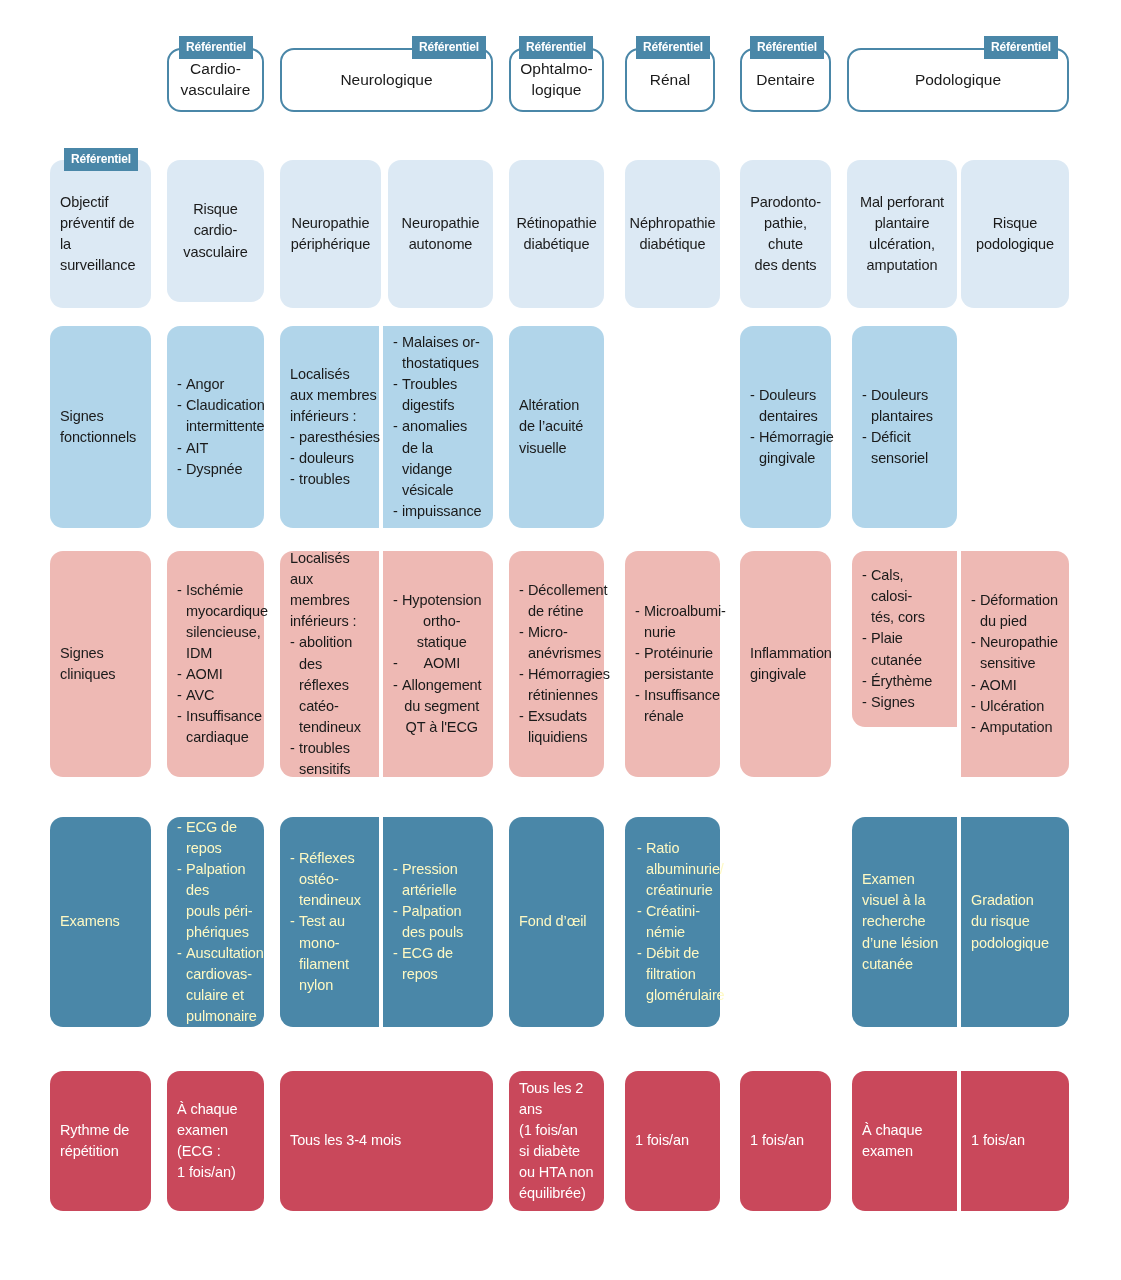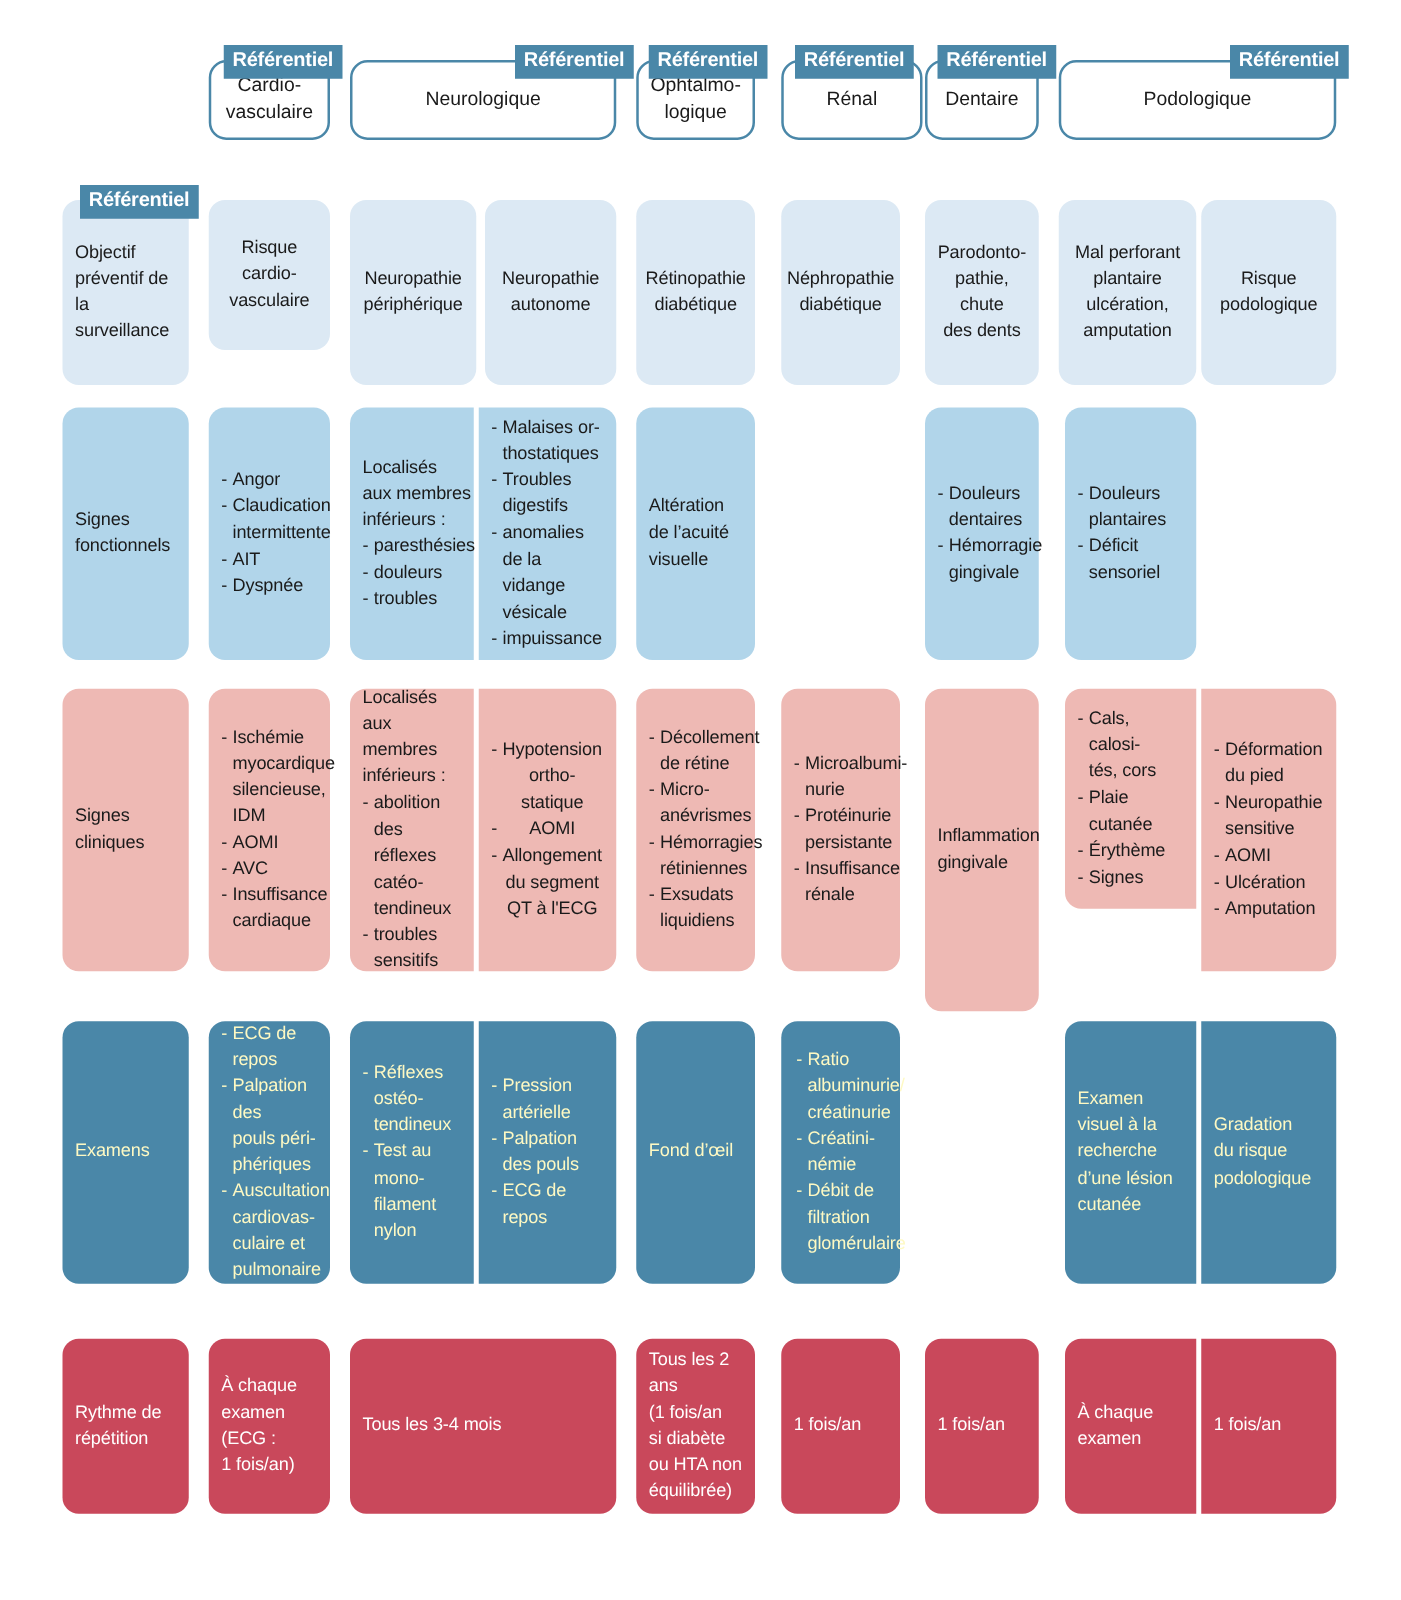--- a/index.html
+++ b/index.html
@@ -49,21 +49,21 @@
     font-size: 15.5px;
     line-height: 1.35;
     color: #1a1a1a;
     padding: 4px 6px;
   }
   .ref-tag {
     position: absolute;
     background: #4a87a8;
     color: #ffffff;
     font-weight: bold;
-    font-size: 16px;
+    font-size: 12px;
     line-height: 1;
     padding: 5px 7px 6px 7px;
     letter-spacing: -0.2px;
     white-space: nowrap;
     z-index: 5;
   }
 
   
   .r-objectif { background: #dce9f4; color: #1a1a1a; }
   .r-fonct    { background: #b1d5ea; color: #1a1a1a; }
@@ -112,21 +112,21 @@
     <span class="plain">Neurologique</span>
   </div>
   <div class="ref-tag" style="left:412px; top:36px;">Référentiel</div>
 
   <div class="hdr-box" style="left:509px; top:48px; width:95px; height:64px;">
     <span class="plain">Ophtalmo-
 logique</span>
   </div>
   <div class="ref-tag" style="left:519px; top:36px;">Référentiel</div>
 
-  <div class="hdr-box" style="left:625px; top:48px; width:113px; height:64px;">
+  <div class="hdr-box" style="left:625px; top:48px; width:90px; height:64px;">
     <span class="plain">Rénal</span>
   </div>
   <div class="ref-tag" style="left:636px; top:36px;">Référentiel</div>
 
   <div class="hdr-box" style="left:740px; top:48px; width:91px; height:64px;">
     <span class="plain">Dentaire</span>
   </div>
   <div class="ref-tag" style="left:750px; top:36px;">Référentiel</div>
 
   <div class="hdr-box" style="left:847px; top:48px; width:222px; height:64px;">
@@ -135,21 +135,21 @@
   <div class="ref-tag" style="left:984px; top:36px;">Référentiel</div>
 
   <div class="ref-tag" style="left:64px; top:148px;">Référentiel</div>
 
   <div class="cell r-objectif rad-all left" style="left:50px; top:160px; width:101px; height:148px;">
     <span class="plain">Objectif
 préventif de
 la surveillance</span>
   </div>
 
-  <div class="cell r-objectif rad-all center" style="left:167px; top:160px; width:97px; height:120px;">
+  <div class="cell r-objectif rad-all center" style="left:167px; top:160px; width:97px; height:142px;">
     <span class="plain">Risque cardio-
 vasculaire</span>
   </div>
   <div class="cell r-objectif rad-all center" style="left:280px; top:160px; width:101px; height:148px;">
     <span class="plain">Neuropathie
 périphérique</span>
   </div>
   <div class="cell r-objectif rad-all center" style="left:388px; top:160px; width:105px; height:148px;">
     <span class="plain">Neuropathie
 autonome</span>
@@ -300,21 +300,21 @@
     <ul class="bl">
       <li class="plain">Microalbumi-
 nurie</li>
       <li class="plain">Protéinurie
 persistante</li>
       <li class="plain">Insuffisance
 rénale</li>
     </ul>
   </div>
 
-  <div class="cell r-clin rad-all left" style="left:740px; top:551px; width:91px; height:258px;">
+  <div class="cell r-clin rad-all left" style="left:740px; top:551px; width:91px; height:226px;border-radius:14px;">
     <span class="plain">Inflammation
 gingivale</span>
   </div>
 
   <div class="cell r-clin rad-left left" style="left:852px; top:551px; width:105px; height:176px;">
     <ul class="bl">
       <li class="plain">Cals, calosi-
 tés, cors</li>
       <li class="plain">Plaie cutanée</li>
       <li class="plain">Érythème</li>

